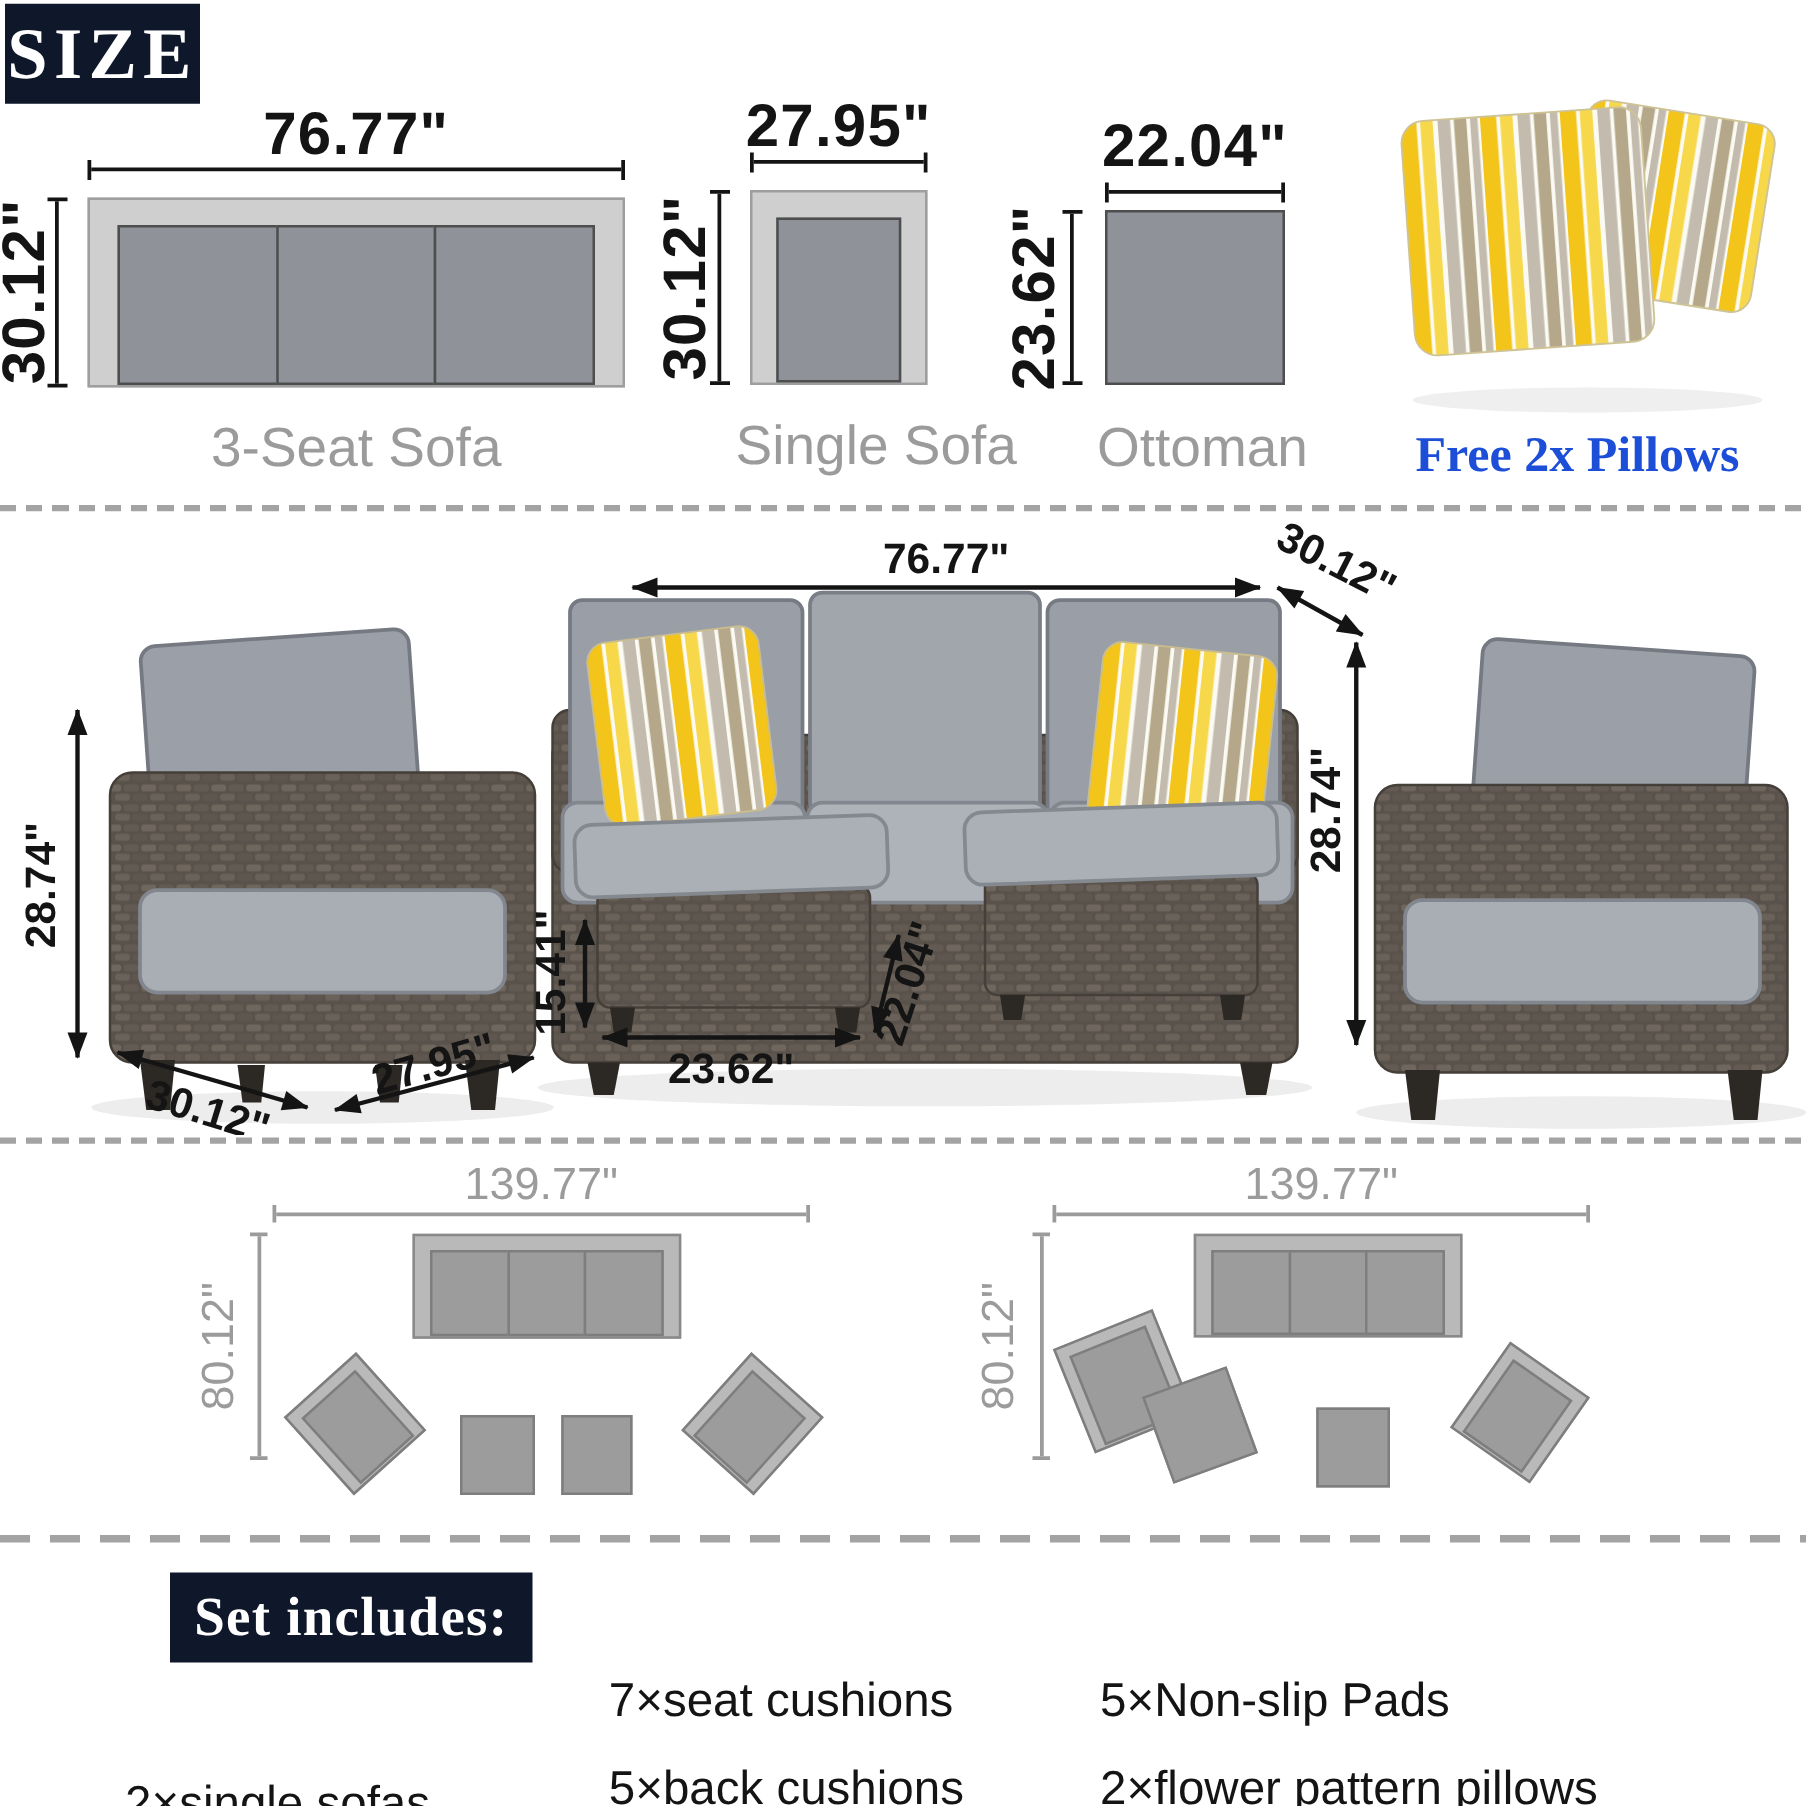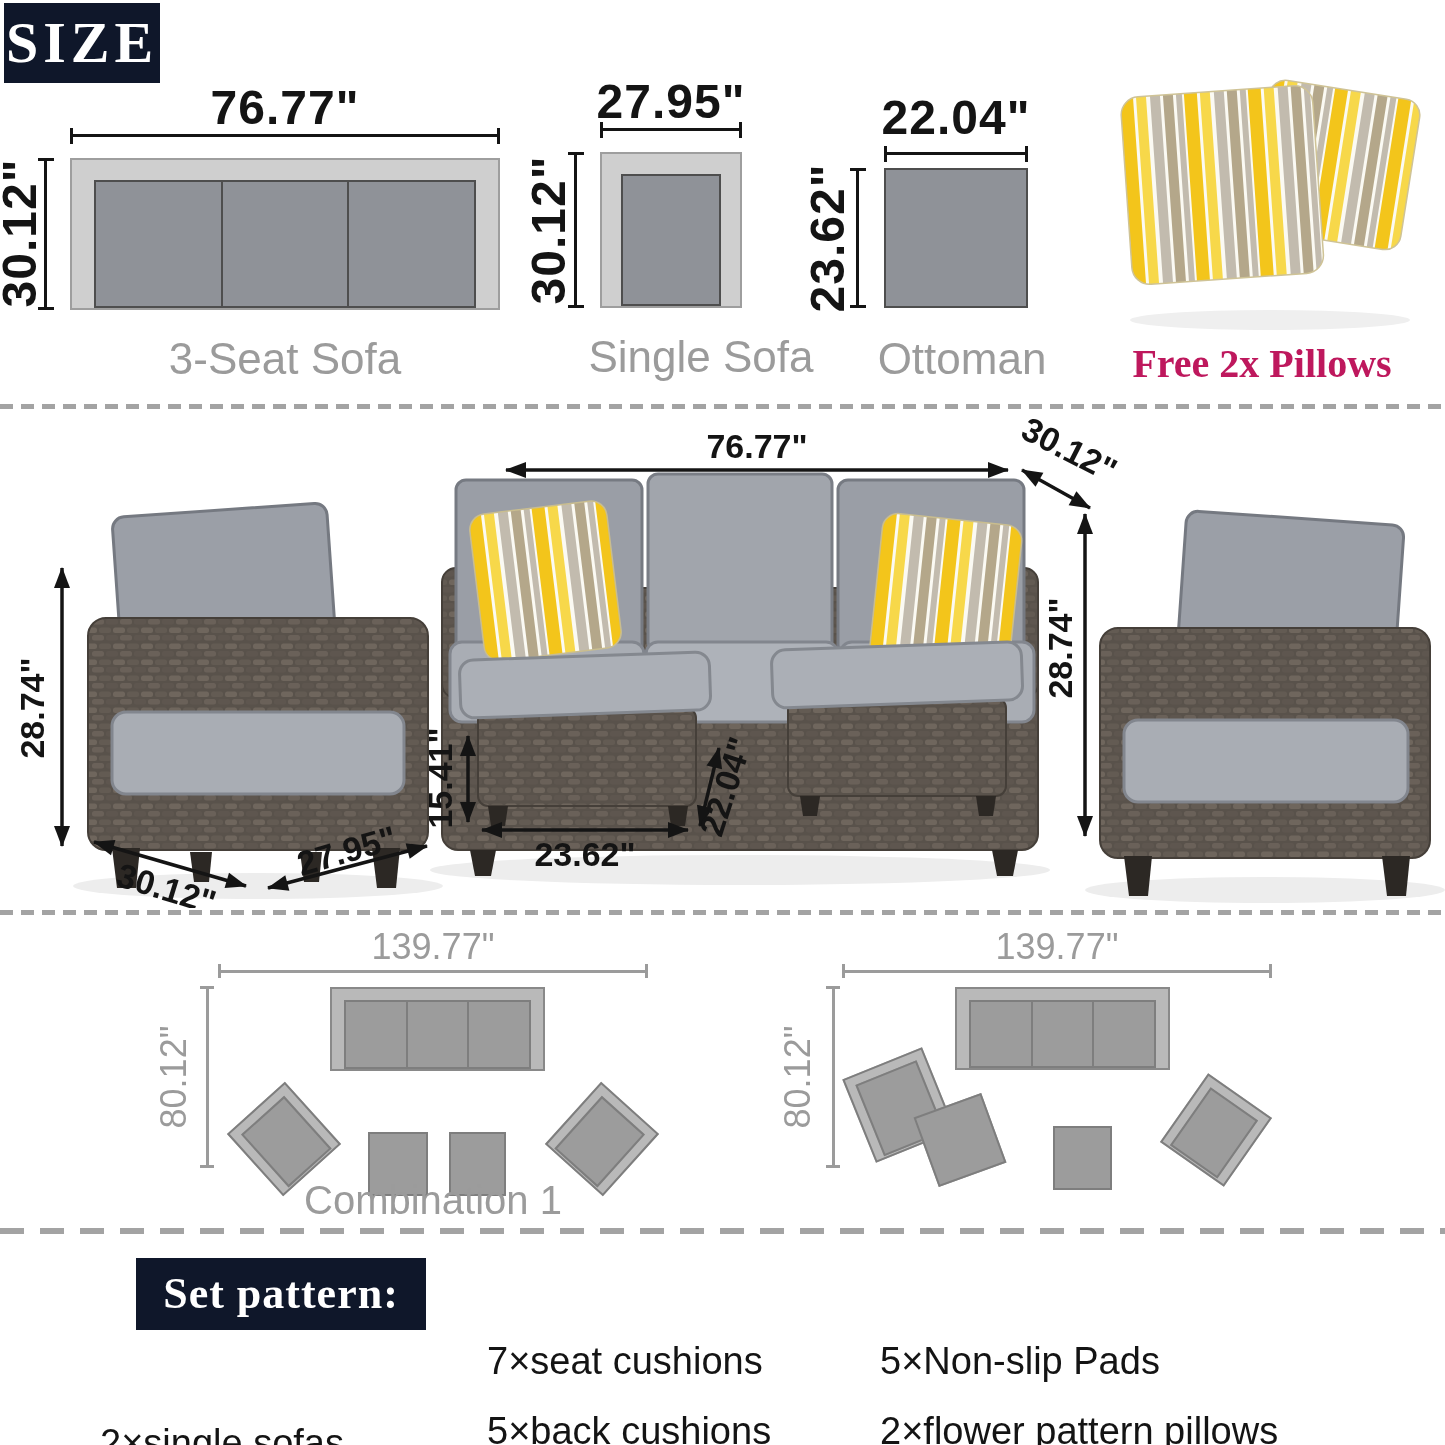--- a/index.html
+++ b/index.html
@@ -29,21 +29,21 @@
   .c-sofa .cus i:first-child{margin-left:0}
   .c-chair{position:absolute;width:78px;height:84px;background:#b9b9b9;border:2px solid #7e7e7e}
   .c-chair::after{content:"";position:absolute;top:8px;left:8px;right:8px;bottom:1px;background:#9c9c9c;border:2px solid #7e7e7e}
   .c-ott{position:absolute;background:#9c9c9c;border:2px solid #7e7e7e}
   .cnum{font-size:36px;color:#9b9b9b;text-align:center;white-space:nowrap}
   .ccap{font-size:40px;color:#9b9b9b;text-align:center;white-space:nowrap}
   .divider{position:absolute;left:0;width:1445px;height:5px;
            background:repeating-linear-gradient(90deg,#a3a3a3 0 13px,transparent 13px 21px)}
   .divider.big{height:6px;background:repeating-linear-gradient(90deg,#a3a3a3 0 24px,transparent 24px 40px)}
   .serifbox{background:#0f172a;color:#ffffff;font-family:"Liberation Serif",serif;font-weight:700;text-align:center}
-  .pillowcap{font-family:"Liberation Serif",serif;font-weight:700;font-size:40px;color:#be185d;text-align:center;white-space:nowrap}
+  .pillowcap{font-family:"Liberation Serif",serif;font-weight:700;font-size:40px;color:#1d4ed8;text-align:center;white-space:nowrap}
   .item{position:absolute;font-size:38px;color:#141414;white-space:nowrap}
   svg text{font-family:"Liberation Sans",sans-serif;font-weight:700;font-size:34px;fill:#141414}
 </style>
 </head>
 <body>
 
 <div class="page">
 
   <svg width="0" height="0" style="position:absolute">
     <defs>
@@ -211,41 +211,40 @@
     <div class="cus">
         <i></i>
         <i></i>
         <i></i>
       </div>
   </div>
   <div class="c-chair" style="left:245px;top:1097px;transform:rotate(-42deg)"></div>
   <div class="c-chair" style="left:563px;top:1097px;transform:rotate(42deg)"></div>
   <div class="c-ott" style="left:368px;top:1132px;width:60px;height:64px"></div>
   <div class="c-ott" style="left:449px;top:1132px;width:57px;height:64px"></div>
-  <div class="abs ccap" style="left:283px;top:1178px;width:300px">Combination 1</div>
 
   <div class="abs cnum" style="left:907px;top:926px;width:300px">139.77"</div>
   <div class="dimh gray" style="left:842px;top:964px;width:430px;height:14px"></div>
   <div class="abs cnum vlabel" style="left:698px;top:1052px;width:200px;height:50px;line-height:50px">80.12"</div>
   <div class="dimv gray" style="left:826px;top:986px;height:182px;width:14px"></div>
   <div class="c-sofa" style="left:955px;top:987px;width:215px;height:83px">
     <div class="cus">
         <i></i>
         <i></i>
         <i></i>
       </div>
   </div>
   <div class="c-chair" style="left:856px;top:1060px;width:86px;height:90px;transform:rotate(-22deg)"></div>
   <div class="c-ott" style="left:924px;top:1103px;width:72px;height:74px;transform:rotate(-20deg)"></div>
   <div class="c-ott" style="left:1053px;top:1126px;width:59px;height:64px"></div>
   <div class="c-chair" style="left:1177px;top:1088px;transform:rotate(35deg)"></div>
 
   <div class="divider big" style="top:1228px"></div>
 
-  <div class="abs serifbox" style="left:136px;top:1258px;width:290px;height:72px;font-size:44px;line-height:72px;letter-spacing:1px">Set pattern:</div>
+  <div class="abs serifbox" style="left:136px;top:1258px;width:290px;height:72px;font-size:44px;line-height:72px;letter-spacing:1px">Set includes:</div>
 
   <div class="item" style="left:100px;top:1422px">2×single sofas</div>
 
   <div class="item" style="left:487px;top:1340px">7×seat cushions</div>
   <div class="item" style="left:487px;top:1410px">5×back cushions</div>
 
   <div class="item" style="left:880px;top:1340px">5×Non-slip Pads</div>
   <div class="item" style="left:880px;top:1410px">2×flower pattern pillows</div>
 
 </div>

